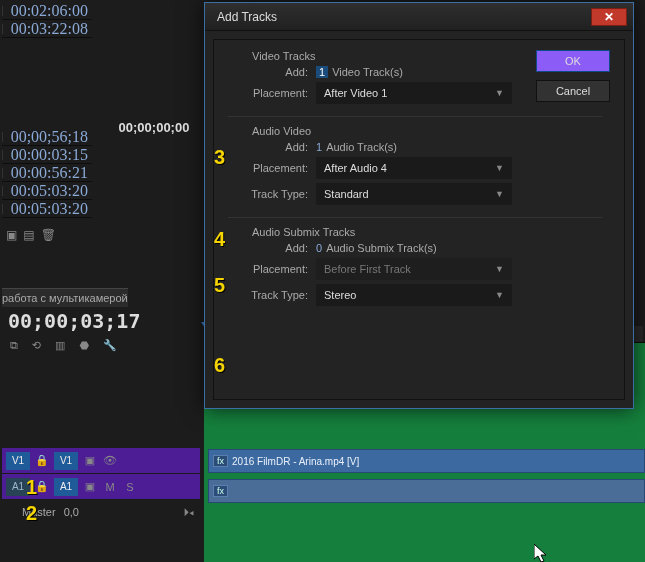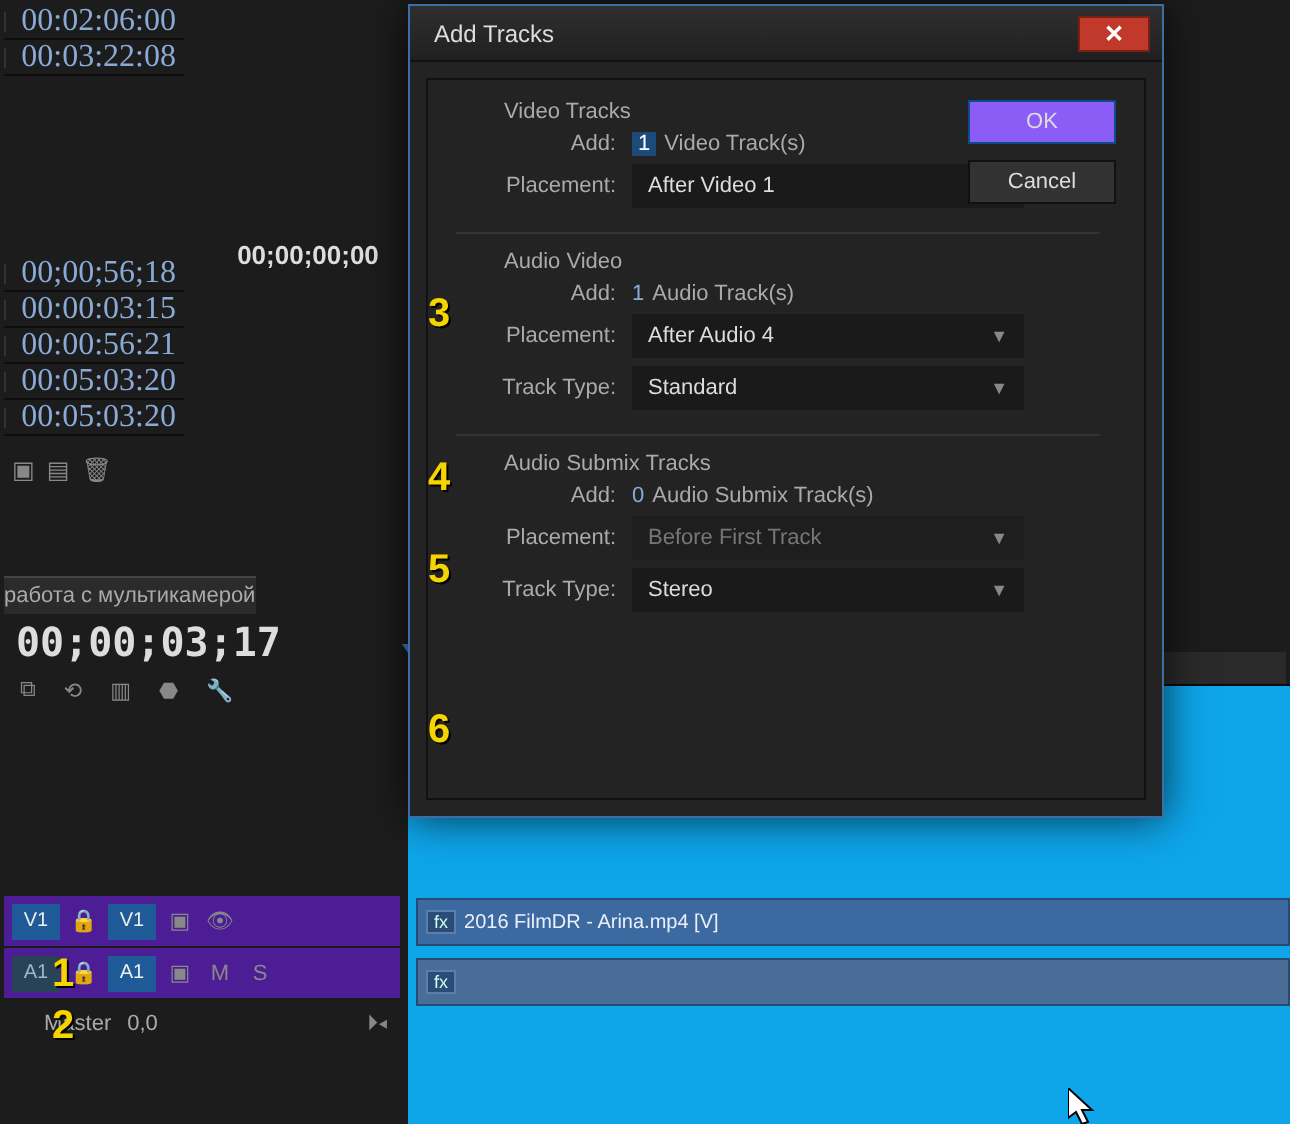--- a/index.html
+++ b/index.html
@@ -103,41 +103,41 @@
     position:absolute; left:204px; top:326px; width:0; height:234px;
     border-left:1px solid #3c7fc8;
   }
   .playhead::before {
     content:""; position:absolute; top:-4px; left:-4px;
     border-left:4px solid transparent; border-right:4px solid transparent;
     border-top:6px solid #3c7fc8;
   }
   .tl-body {
     position:absolute; left:204px; top:342px; right:0; bottom:0;
-    background:#0ea5e9; border-top:1px solid #0a0a0a;
+    background:#15803d; border-top:1px solid #0a0a0a;
   }
   .clip {
     position:absolute; left:4px; right:0; height:24px;
     background:#3c6aa0; color:#eaf0fa;
     font-size:10px; padding:2px 4px;
     border:1px solid #274a74;
     display:flex; align-items:center;
   }
   .clip.v { top:106px; }
   .clip.a { top:136px; background:#4a6d98; }
   .fxbadge {
     background:#2b4c76; color:#cfe; font-size:9px;
     padding:0 3px; margin-right:4px; border:1px solid #5a7faf;
   }
 
   
   .dialog {
     position:absolute;
     left:204px; top:2px;
-    width:378px; height:407px;
+    width:430px; height:407px;
     background:#232323;
     border:1px solid #3b6ea3;
     box-shadow:0 0 20px rgba(0,0,0,0.7);
   }
   .titlebar {
     height:28px;
     background:linear-gradient(#2f2f2f,#202020);
     display:flex; align-items:center;
     padding:0 6px;
     border-bottom:1px solid #111;

